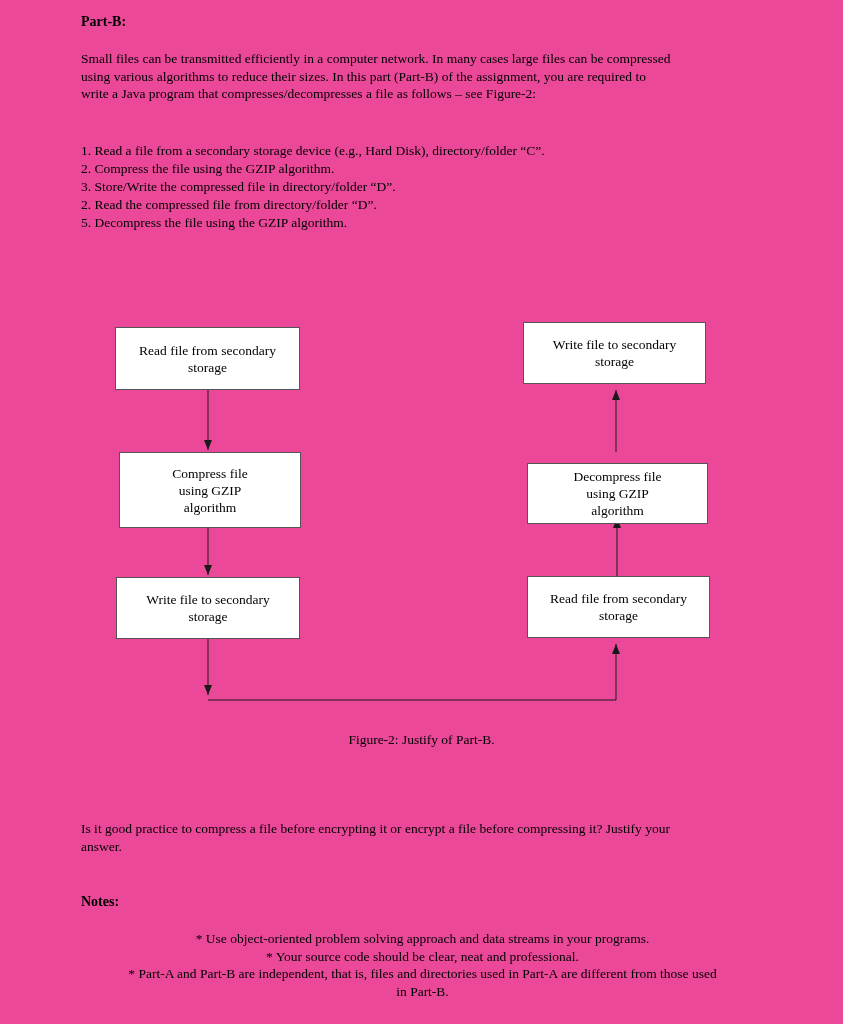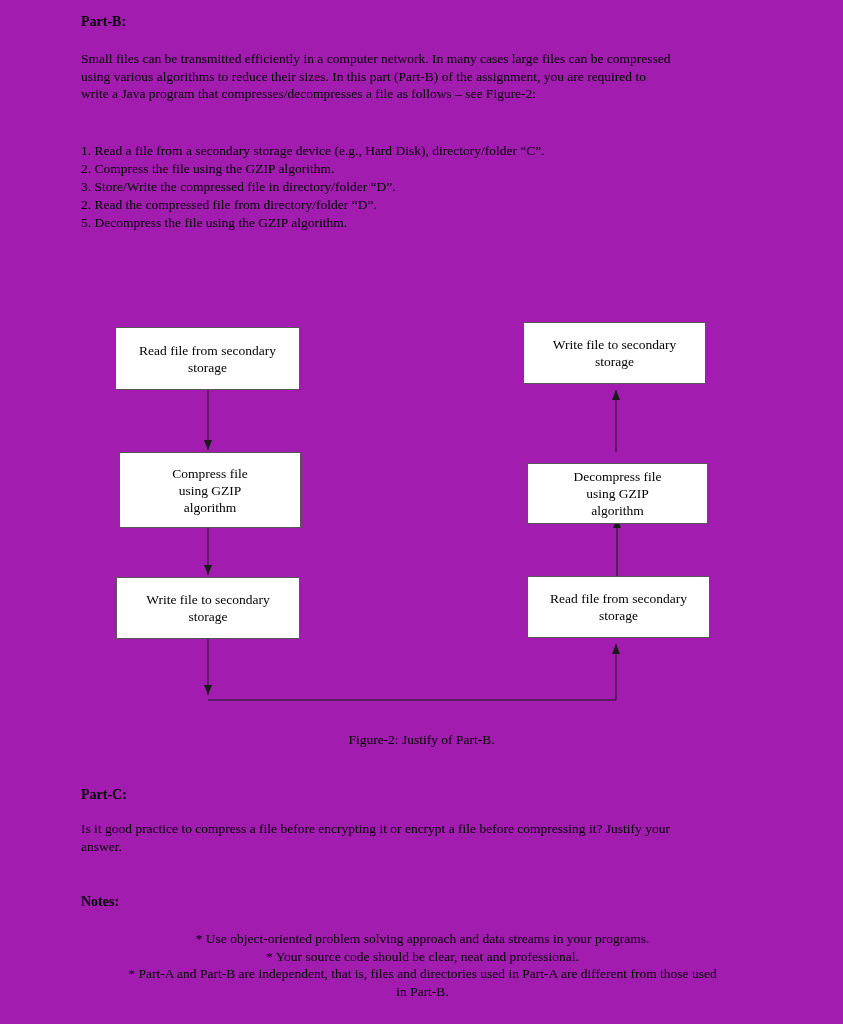--- a/index.html
+++ b/index.html
@@ -1,19 +1,19 @@
 <!DOCTYPE html>
 <html><head>
 <meta charset="utf-8">
 <style>
   html,body{margin:0;padding:0;background:#ffffff;}
   .page{
     position:relative;
     width:843px;height:1024px;
-    background:#a21caf;
+    background:#ec4899;
     color:#000000;
     font-family:"Liberation Serif", serif;
     font-size:13.5px;
     overflow:hidden;
   }
   .abs{position:absolute;}
   .textcol{left:81px;width:683px;}
   .heading{font-weight:bold;font-size:14px;}
   .para{line-height:17.5px;white-space:pre-line;}
   .steps .step{line-height:18px;white-space:pre;}
@@ -87,21 +87,20 @@
     <div class="dbox" style="left:527px;top:130px;width:181px;height:61px;margin-top:11px;">Decompress file
 using GZIP
 algorithm</div>
 
     <div class="dbox" style="left:527px;top:254px;width:183px;height:62px;">Read file from secondary
 storage</div>
   </div>
 
   <div class="abs caption">Figure-2: Justify of Part-B.</div>
 
-  <div class="abs textcol heading" style="top:787px;">Part-C:</div>
 
   <div class="abs textcol para" style="top:820px;">Is it good practice to compress a file before encrypting it or encrypt a file before compressing it? Justify your
 answer.</div>
 
   <div class="abs textcol heading" style="top:894px;">Notes:</div>
 
   <div class="abs textcol notes-list" style="top:930px;">
     <div class="note">* Use object-oriented problem solving approach and data streams in your programs.</div>
     <div class="note">* Your source code should be clear, neat and professional.</div>
     <div class="note">* Part-A and Part-B are independent, that is, files and directories used in Part-A are different from those used

